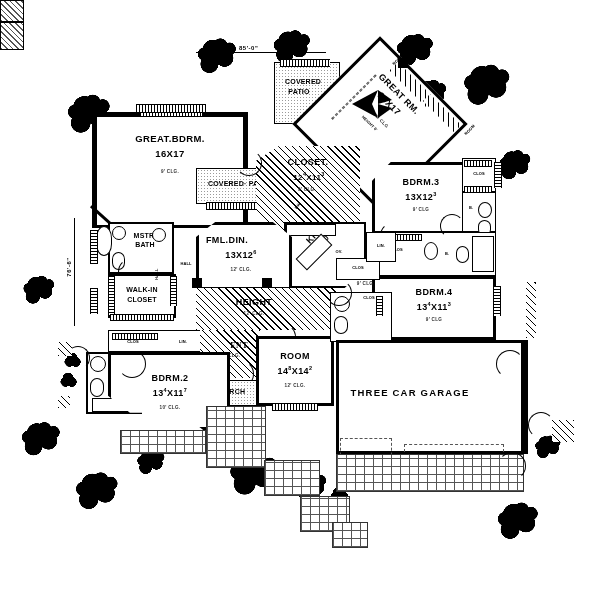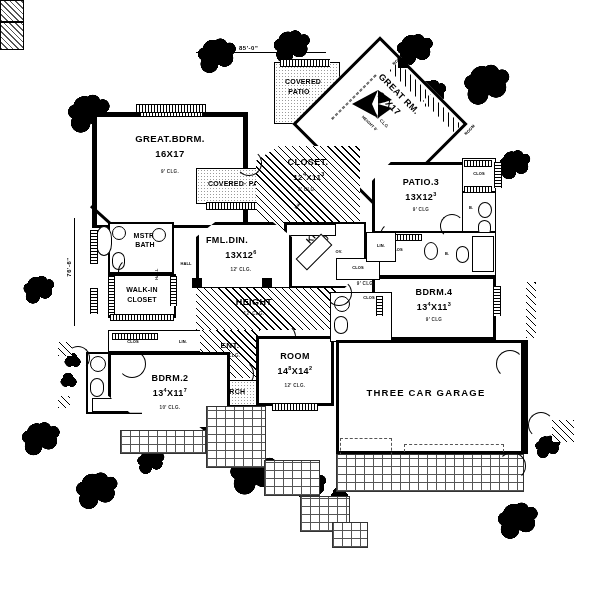--- a/index.html
+++ b/index.html
@@ -226,21 +226,21 @@
   <div class="lbl clg" style="left:198px;top:268px;width:86px;">12' CLG.</div>
   <div class="wallblk" style="left:192px;top:278px;width:10px;height:10px;"></div>
   <div class="wallblk" style="left:262px;top:278px;width:10px;height:10px;"></div>
 
   <div class="abs hatch" style="left:196px;top:288px;width:140px;height:42px;"></div>
   <div class="lbl n2" style="left:210px;top:298px;width:88px;">HEIGHT</div>
   <div class="lbl clg" style="left:210px;top:312px;width:88px;">12' CLG.</div>
   <div class="doorR" style="left:270px;top:324px;width:24px;height:24px;"></div>
 
   <div class="abs hatch" style="left:200px;top:330px;width:60px;height:48px;"></div>
-  <div class="lbl n3" style="left:206px;top:342px;width:48px;">ENT.</div>
+  <div class="lbl n3" style="left:216px;top:342px;width:48px;font-family:Liberation Serif, serif;">ENT.</div>
   <div class="lbl clg" style="left:206px;top:354px;width:48px;">12' CLG.</div>
   <div class="door" style="left:198px;top:360px;width:26px;height:26px;"></div>
   <div class="doorR" style="left:226px;top:360px;width:26px;height:26px;"></div>
 
   <div class="room hair stipple" style="left:206px;top:380px;width:52px;height:26px;"></div>
   <div class="lbl nm" style="left:206px;top:388px;width:52px;">PORCH</div>
 
   <div class="room" style="left:256px;top:336px;width:78px;height:70px;"></div>
   <div class="lbl n2" style="left:258px;top:352px;width:74px;">ROOM</div>
   <div class="lbl n2" style="left:258px;top:366px;width:74px;">
@@ -254,21 +254,21 @@
   <div class="lbl n2" style="left:134px;top:374px;width:72px;">BDRM.2</div>
   <div class="lbl n2" style="left:130px;top:388px;width:80px;">
     <span>13</span><span class="sup">4</span><span>X11</span><span class="sup">7</span>
   </div>
   <div class="lbl clg" style="left:132px;top:406px;width:76px;">10' CLG.</div>
   <div class="win" style="left:162px;top:430px;width:44px;height:6px;"></div>
   <div class="doorR" style="left:118px;top:350px;width:26px;height:26px;"></div>
 
   <div class="abs" style="left:372px;top:162px;width:98px;height:66px;border:3px solid #000;background:#fff;
               clip-path:polygon(18% 0,100% 0,100% 100%,0 100%,0 26%);"></div>
-  <div class="lbl n2" style="left:376px;top:178px;width:90px;">PATIO.3</div>
+  <div class="lbl n2" style="left:376px;top:178px;width:90px;">BDRM.3</div>
   <div class="lbl n2" style="left:376px;top:192px;width:90px;">
     <span>13X12</span><span class="sup">3</span>
   </div>
   <div class="lbl clg" style="left:376px;top:208px;width:90px;">9' CLG</div>
   <div class="door" style="left:380px;top:222px;width:26px;height:26px;"></div>
 
   <div class="room hair" style="left:462px;top:158px;width:34px;height:34px;"></div>
   <div class="lbl micro" style="left:462px;top:172px;width:34px;">CLOS</div>
   <div class="win" style="left:464px;top:160px;width:28px;height:5px;"></div>
   <div class="win" style="left:464px;top:186px;width:28px;height:5px;"></div>
@@ -307,21 +307,21 @@
   <div class="doorR" style="left:326px;top:280px;width:24px;height:24px;"></div>
 
   <div class="room hair" style="left:336px;top:258px;width:44px;height:22px;"></div>
   <div class="lbl micro" style="left:336px;top:266px;width:44px;">CLOS</div>
 
   <div class="room hair" style="left:366px;top:232px;width:30px;height:30px;"></div>
   <div class="lbl micro" style="left:366px;top:244px;width:30px;">LIN.</div>
 
   <div class="room" style="left:336px;top:340px;width:192px;height:114px;"></div>
   <div class="wallblk" style="left:521px;top:340px;width:7px;height:114px;"></div>
-  <div class="lbl n1" style="left:336px;top:388px;width:180px;letter-spacing:1.2px;">THREE CAR GARAGE</div>
+  <div class="lbl n1" style="left:320px;top:388px;width:180px;letter-spacing:1.2px;">THREE CAR GARAGE</div>
   <div class="dash" style="left:340px;top:438px;width:50px;height:30px;"></div>
   <div class="dash" style="left:404px;top:444px;width:98px;height:26px;"></div>
   <div class="doorTL" style="left:496px;top:350px;width:26px;height:26px;"></div>
   <div class="doorTL" style="left:528px;top:412px;width:24px;height:24px;"></div>
 
   <div class="paving" style="left:336px;top:454px;width:186px;height:36px;"></div>
   <div class="paving" style="left:206px;top:406px;width:58px;height:60px;"></div>
   <div class="paving" style="left:264px;top:460px;width:54px;height:34px;"></div>
   <div class="paving" style="left:300px;top:496px;width:48px;height:34px;"></div>
   <div class="paving" style="left:332px;top:522px;width:34px;height:24px;"></div>

